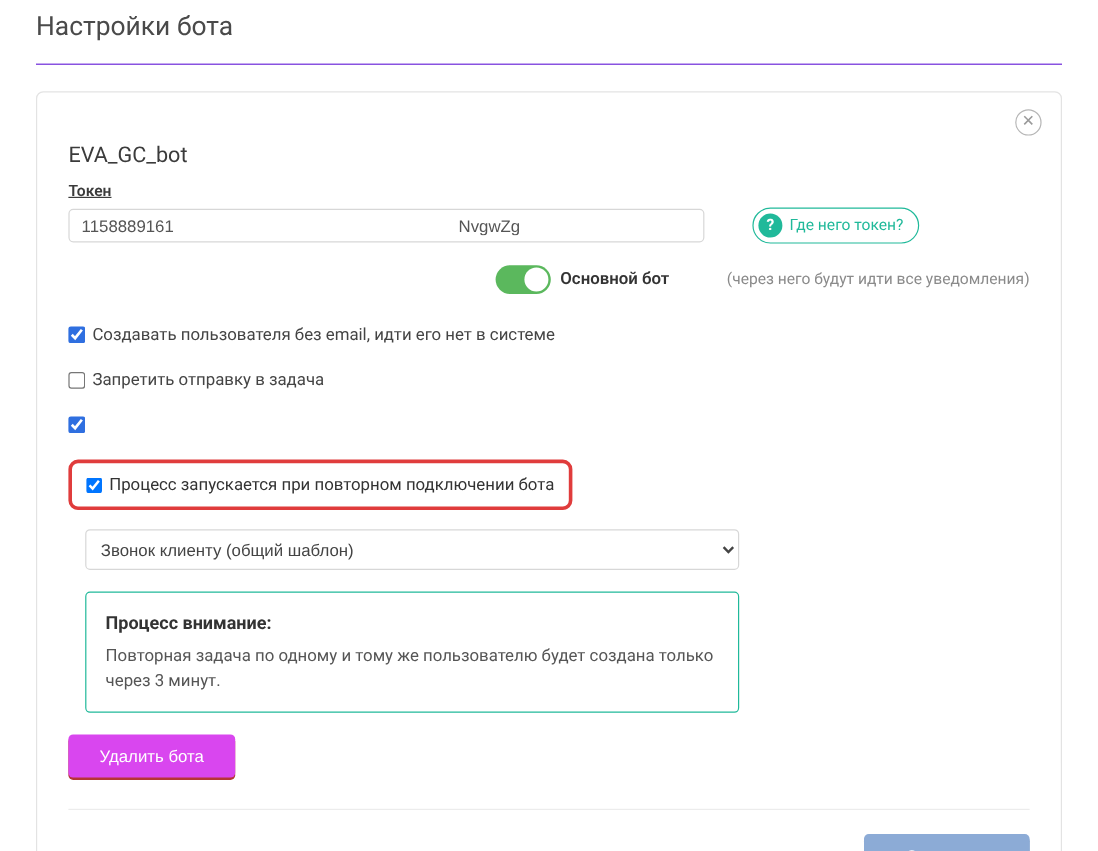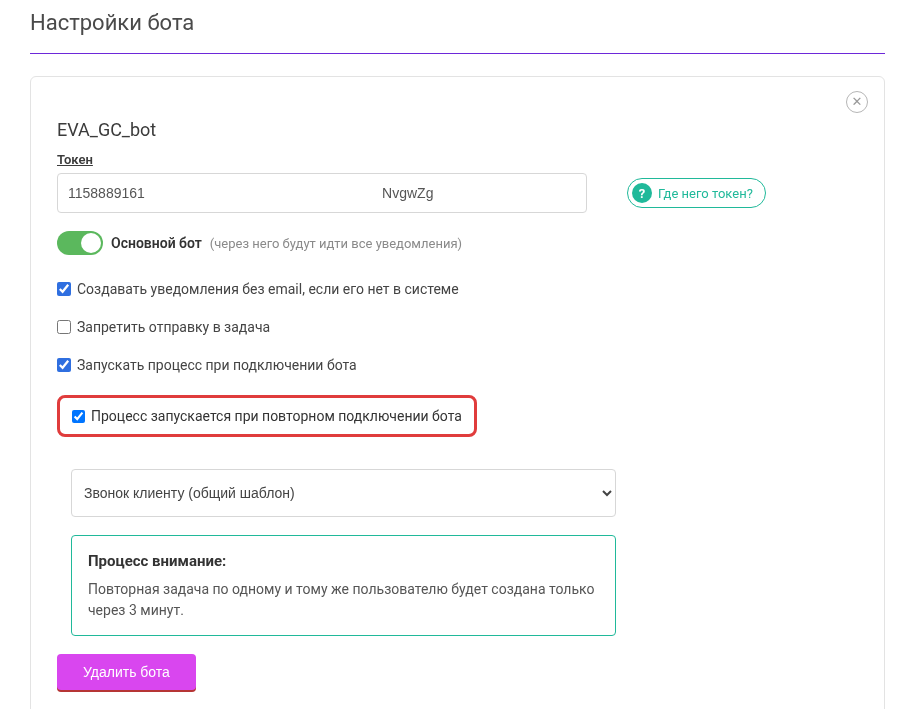--- a/index.html
+++ b/index.html
@@ -52,21 +52,21 @@
     text-decoration: underline;
   }
   .row-token {
     display: flex;
     gap: 40px;
     align-items: center;
     margin-bottom: 18px;
   }
   .token-input {
     flex: 0 0 530px;
-    height: 40px;
+    height: 28px;
     border: 1px solid #d7d7d7;
     border-radius: 4px;
     padding: 0 10px;
     font-size: 14px;
     color: #555;
     background: #fff;
   }
   .help-pill {
     display: inline-flex;
     align-items: center;
@@ -87,66 +87,67 @@
     display: inline-flex;
     align-items: center; justify-content: center;
     font-weight: 700;
     font-size: 13px;
   }
   .toggle-row {
     display: flex;
     align-items: center;
     gap: 8px;
     margin-bottom: 26px;
+    justify-content: flex-end;
   }
   .toggle {
     width: 46px; height: 24px;
     background: #5bb85d;
     border-radius: 24px;
     position: relative;
     cursor: pointer;
   }
   .toggle .knob {
     position: absolute;
     top: 2px; right: 2px;
     width: 20px; height: 20px;
     background: #fff;
     border-radius: 50%;
   }
   .toggle-label { font-weight: 600; color: #333; font-size: 14px; }
-  .toggle-hint { color: #8a8a8a; font-size: 13px; }
+  .toggle-hint { color: #8a8a8a; font-size: 13px; margin-left: 40px; }
   .check-row {
     display: flex;
     align-items: center;
     gap: 6px;
     margin-bottom: 22px;
     color: #444;
     font-size: 14px;
   }
   .check-row input[type="checkbox"] {
     width: 14px; height: 14px;
     accent-color: #2f6fe0;
   }
   .highlight-box {
     border: 3px solid #e03c3c;
     border-radius: 8px;
     padding: 10px 12px;
     display: inline-flex;
     align-items: center;
     gap: 6px;
-    margin-bottom: 32px;
+    margin-bottom: 16px;
     justify-content: space-between;
   }
   .indent-block {
     margin-left: 14px;
     max-width: 545px;
   }
   .select {
     width: 100%;
-    height: 48px;
+    height: 34px;
     border: 1px solid #d7d7d7;
     border-radius: 4px;
     padding: 0 8px;
     font-size: 14px;
     color: #444;
     background: #fff;
     margin-bottom: 18px;
   }
   .notice {
     border: 1px solid #20b99a;
@@ -214,31 +215,30 @@
   <div class="toggle-row">
     <div class="toggle">
       <div class="knob"></div>
     </div>
     <span class="toggle-label">Основной бот</span>
     <span class="toggle-hint">(через него будут идти все уведомления)</span>
   </div>
 
   <label class="check-row">
     <input type="checkbox" checked="" style="">
-    <span>Создавать уведомления без email, если его нет в системе</span>
+    <span>Создавать пользователя без email, идти его нет в системе</span>
   </label>
 
   <label class="check-row">
     <input type="checkbox" style="">
     <span>Запретить отправку в задача</span>
   </label>
 
   <label class="check-row">
     <input type="checkbox" checked="" style="">
-    <span>Запускать процесс при подключении бота</span>
   </label>
 
   <div class="highlight-box">
     <input type="checkbox" checked="" style="">
     <span>Процесс запускается при повторном подключении бота</span>
   </div>
 
   <div class="indent-block">
     <select class="select">
       <option>Звонок клиенту (общий шаблон)</option>

